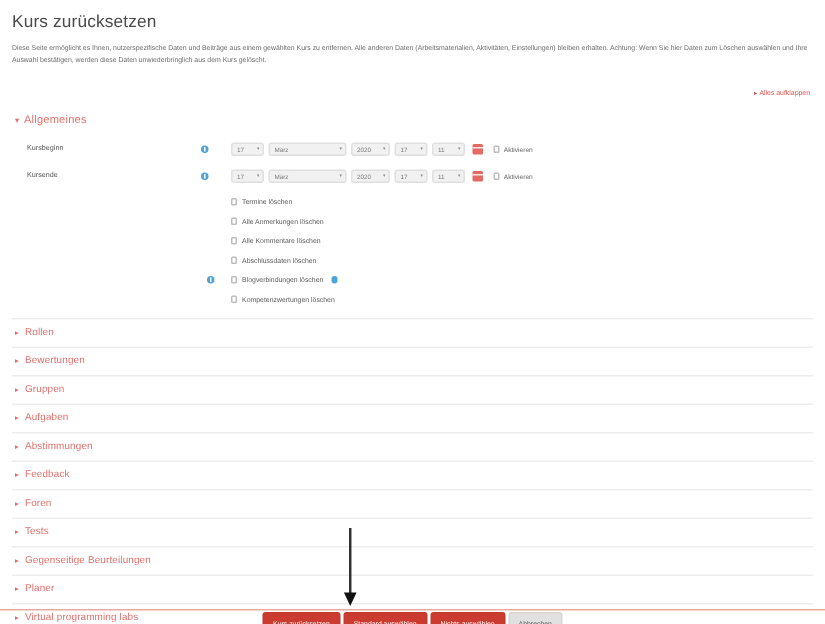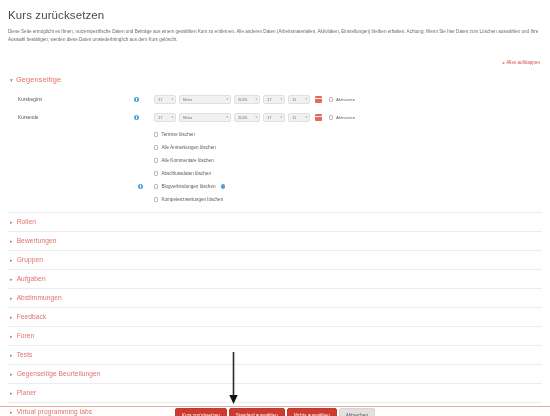--- a/index.html
+++ b/index.html
@@ -197,21 +197,21 @@
 
   <p class="intro">Diese Seite ermöglicht es Ihnen, nutzerspezifische Daten und Beiträge aus einem gewählten Kurs zu entfernen. Alle anderen Daten (Arbeitsmaterialien, Aktivitäten, Einstellungen) bleiben erhalten. Achtung: Wenn Sie hier Daten zum Löschen auswählen und Ihre Auswahl bestätigen, werden diese Daten unwiederbringlich aus dem Kurs gelöscht.</p>
 
   <div class="expand-row">
     <a class="expand-link">
       <span class="caret">▸</span><span>Alles aufklappen</span>
     </a>
   </div>
 
   <div class="section-head">
-    <span class="tri">▾</span><span>Gegenseitige</span>
+    <span class="tri">▾</span><span>Allgemeines</span>
   </div>
 
   <div class="fgroup">
 
     <div class="frow">
       <div class="flabel">Kursbeginn</div>
       <div class="finfo">
         <span class="info-icon"></span>
       </div>
       <div class="fcontrols">

